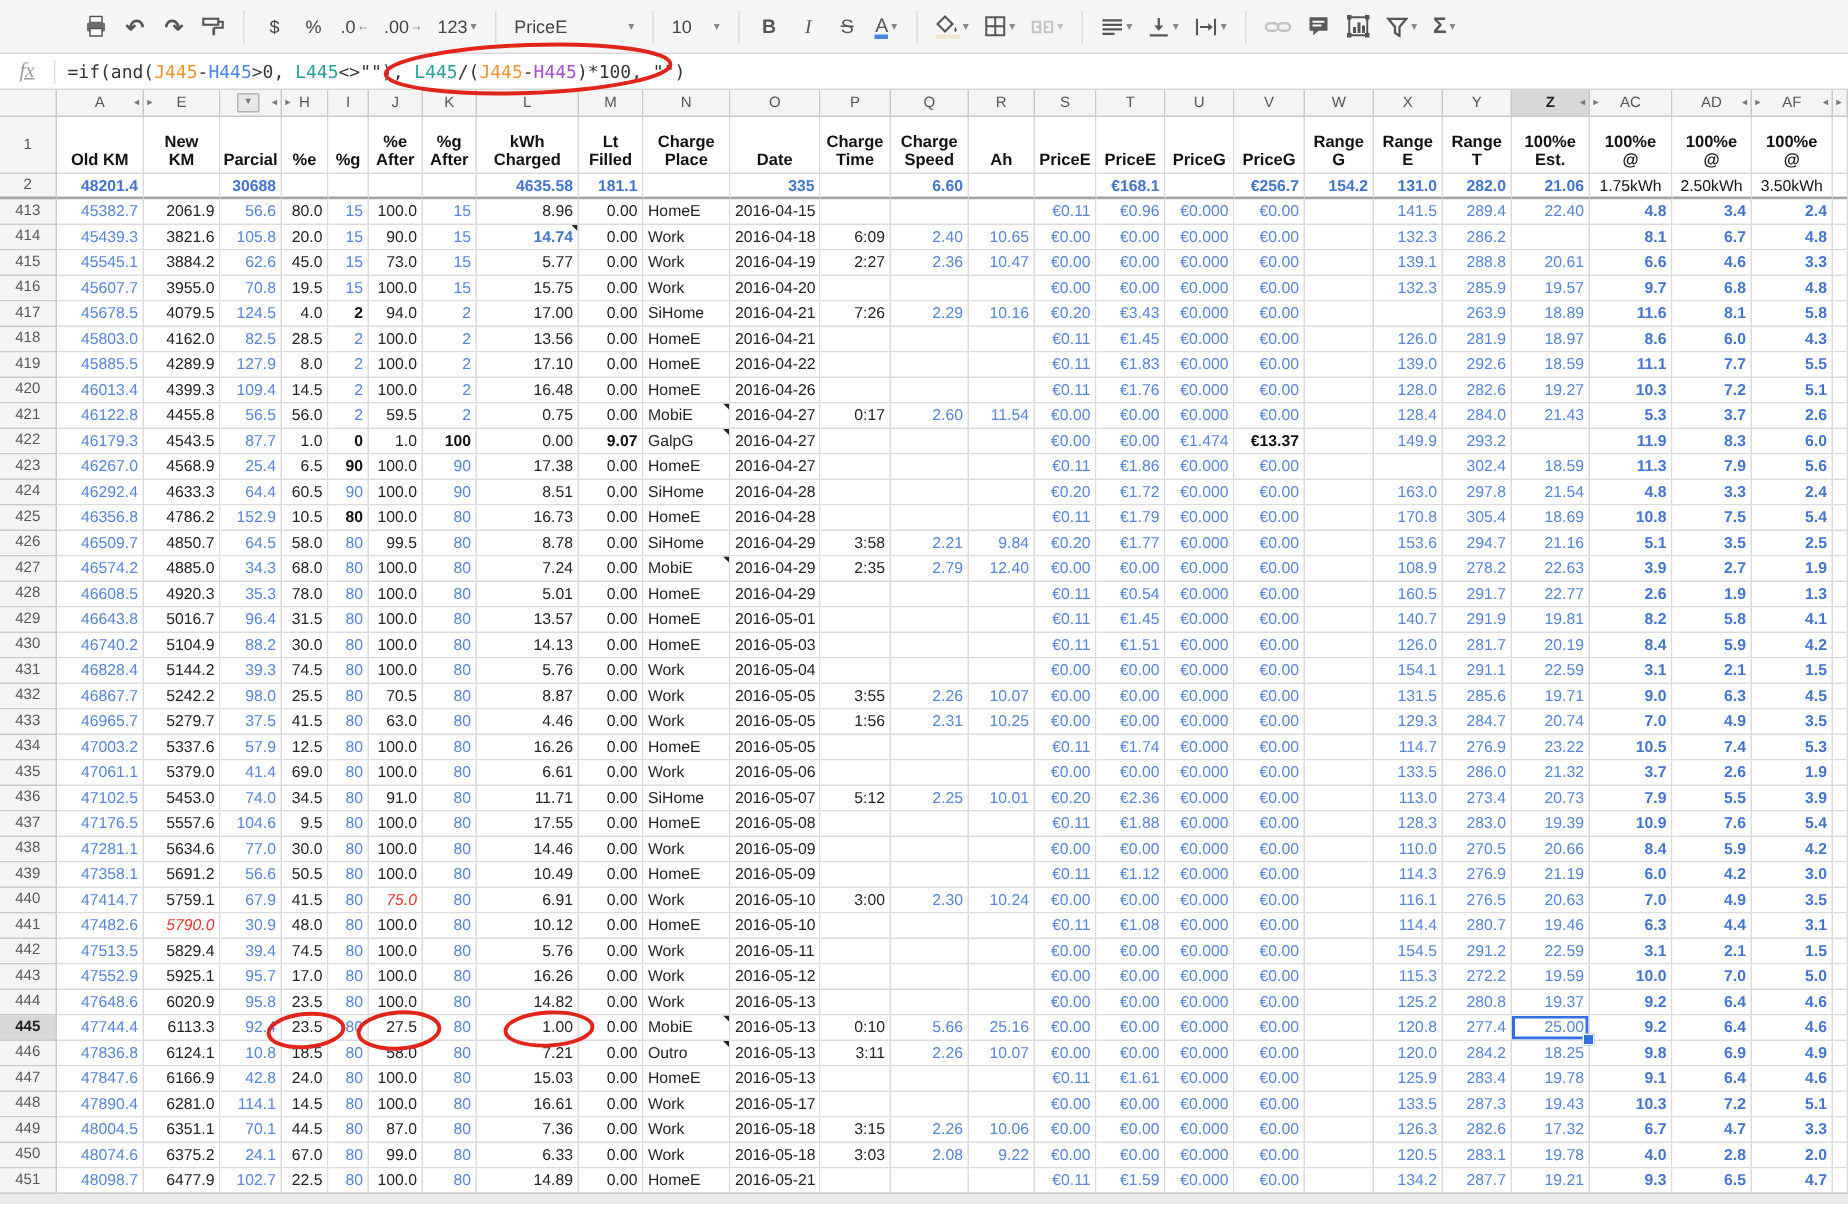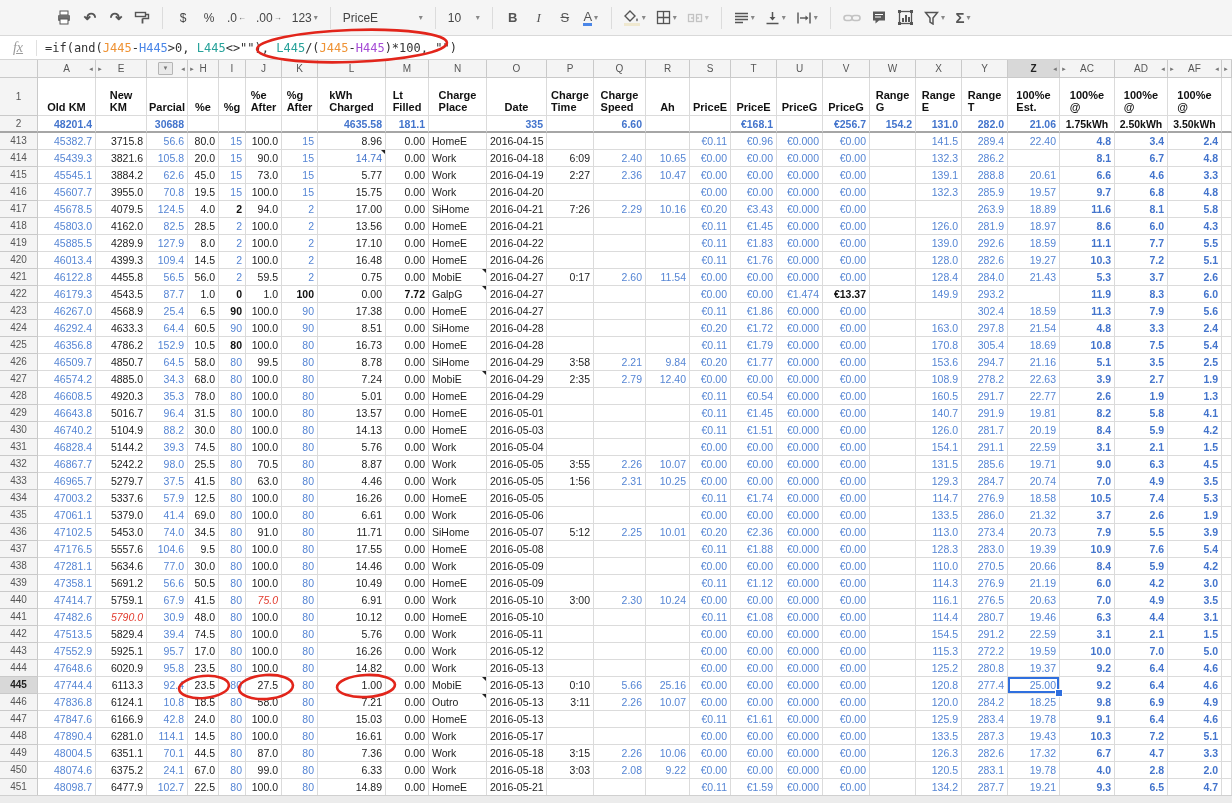--- a/index.html
+++ b/index.html
@@ -39,34 +39,34 @@
   .hd{background:#f4f4f4;border-right:1px solid #c9c9c9;border-bottom:1px solid #c9c9c9;
     color:#565656;font-size:10px;text-align:center;padding:0;}
   .letter{display:flex;align-items:center;justify-content:center;}
   .rownum{display:flex;align-items:center;justify-content:center;}
   .active-hd{background:#d8d8d8;color:#222;font-weight:bold;}
   .mk{position:absolute;font-size:6px;color:#777;top:5px;line-height:8px;}
   .mkl{left:1px;}
   .mkr{right:1px;}
   .filterbox{display:inline-block;width:13px;height:11px;background:#e9e9e9;border:1px solid #b5b5b5;
     font-size:6px;color:#777;line-height:10px;text-align:center;margin-right:3px;border-radius:1px;}
-  .hcell{display:flex;align-items:flex-end;justify-content:center;text-align:left;
+  .hcell{display:flex;align-items:flex-end;justify-content:center;text-align:center;
     font-weight:bold;color:#111;font-size:11px;line-height:12px;white-space:pre-line;padding-bottom:2px;}
   .fz{border-bottom:2px solid #a6a6a6;}
   .r{text-align:right;}
   .l{text-align:left;}
   .ctr{text-align:center;}
   .tot{font-weight:bold;}
   .c-blue{color:#5585d4;}
   .c-k{color:#222;}
   .c-bblue{color:#4374cc;font-weight:bold;}
-  .c-kbold{color:#111;font-weight:bold;}
+  .c-kbold{color:#111;font-weight:normal;}
   .xb{color:#111 !important;font-weight:bold;}
   .xr{color:#e23b2e !important;font-style:italic;}
-  .xbb{color:#4374cc !important;font-weight:normal;}
+  .xbb{color:#4374cc !important;font-weight:bold;}
   .marker::after{content:'';position:absolute;top:0;right:0;border-top:4px solid #222;border-left:4px solid transparent;}
   .sel{box-shadow:inset 0 0 0 2px #2f6fdf;overflow:visible;z-index:5;}
   .handle{position:absolute;right:-4px;bottom:-4px;width:6px;height:6px;background:#2f6fdf;border:1px solid #fff;z-index:6;}
   .bottom-band{position:absolute;left:0;right:0;bottom:0;height:7px;background:#ececec;border-top:1px solid #d0d0d0;z-index:8;}
   
   .overlay{position:absolute;top:0;left:0;width:1232px;height:803px;z-index:50;pointer-events:none;}
   svg.icon{display:block;}
 </style>
 </head>
 <body>
@@ -378,21 +378,21 @@
         <div class="cell fz tot r c-bblue">154.2</div>
         <div class="cell fz tot r c-bblue">131.0</div>
         <div class="cell fz tot r c-bblue">282.0</div>
         <div class="cell fz tot r c-bblue">21.06</div>
         <div class="cell fz tot ctr c-kbold">1.75kWh</div>
         <div class="cell fz tot ctr c-kbold">2.50kWh</div>
         <div class="cell fz tot ctr c-kbold">3.50kWh</div>
         <div class="cell fz"></div>
         <div class="cell hd rownum">413</div>
         <div class="cell r c-blue">45382.7</div>
-        <div class="cell r c-k">3715.8</div>
+        <div class="cell r c-k">2061.9</div>
         <div class="cell r c-blue">56.6</div>
         <div class="cell r c-k">80.0</div>
         <div class="cell r c-blue">15</div>
         <div class="cell r c-k">100.0</div>
         <div class="cell r c-blue">15</div>
         <div class="cell r c-k">8.96</div>
         <div class="cell r c-k">0.00</div>
         <div class="cell l c-k">HomeE</div>
         <div class="cell r c-k">2016-04-15</div>
         <div class="cell r c-k"></div>
@@ -628,21 +628,21 @@
         <div class="cell"></div>
         <div class="cell hd rownum">422</div>
         <div class="cell r c-blue">46179.3</div>
         <div class="cell r c-k">4543.5</div>
         <div class="cell r c-blue">87.7</div>
         <div class="cell r c-k">1.0</div>
         <div class="cell r c-blue xb">0</div>
         <div class="cell r c-k">1.0</div>
         <div class="cell r c-blue xb">100</div>
         <div class="cell r c-k">0.00</div>
-        <div class="cell r c-k xb">7.72</div>
+        <div class="cell r c-k xb">9.07</div>
         <div class="cell l c-k marker">GalpG</div>
         <div class="cell r c-k">2016-04-27</div>
         <div class="cell r c-k"></div>
         <div class="cell r c-blue"></div>
         <div class="cell r c-blue"></div>
         <div class="cell r c-blue">€0.00</div>
         <div class="cell r c-blue">€0.00</div>
         <div class="cell r c-blue">€1.474</div>
         <div class="cell r c-blue xb">€13.37</div>
         <div class="cell r c-blue"></div>
@@ -965,21 +965,21 @@
         <div class="cell r c-k"></div>
         <div class="cell r c-blue"></div>
         <div class="cell r c-blue"></div>
         <div class="cell r c-blue">€0.11</div>
         <div class="cell r c-blue">€1.74</div>
         <div class="cell r c-blue">€0.000</div>
         <div class="cell r c-blue">€0.00</div>
         <div class="cell r c-blue"></div>
         <div class="cell r c-blue">114.7</div>
         <div class="cell r c-blue">276.9</div>
-        <div class="cell r c-blue">18.58</div>
+        <div class="cell r c-blue">23.22</div>
         <div class="cell r c-bblue">10.5</div>
         <div class="cell r c-bblue">7.4</div>
         <div class="cell r c-bblue">5.3</div>
         <div class="cell"></div>
         <div class="cell hd rownum">435</div>
         <div class="cell r c-blue">47061.1</div>
         <div class="cell r c-k">5379.0</div>
         <div class="cell r c-blue">41.4</div>
         <div class="cell r c-k">69.0</div>
         <div class="cell r c-blue">80</div>

